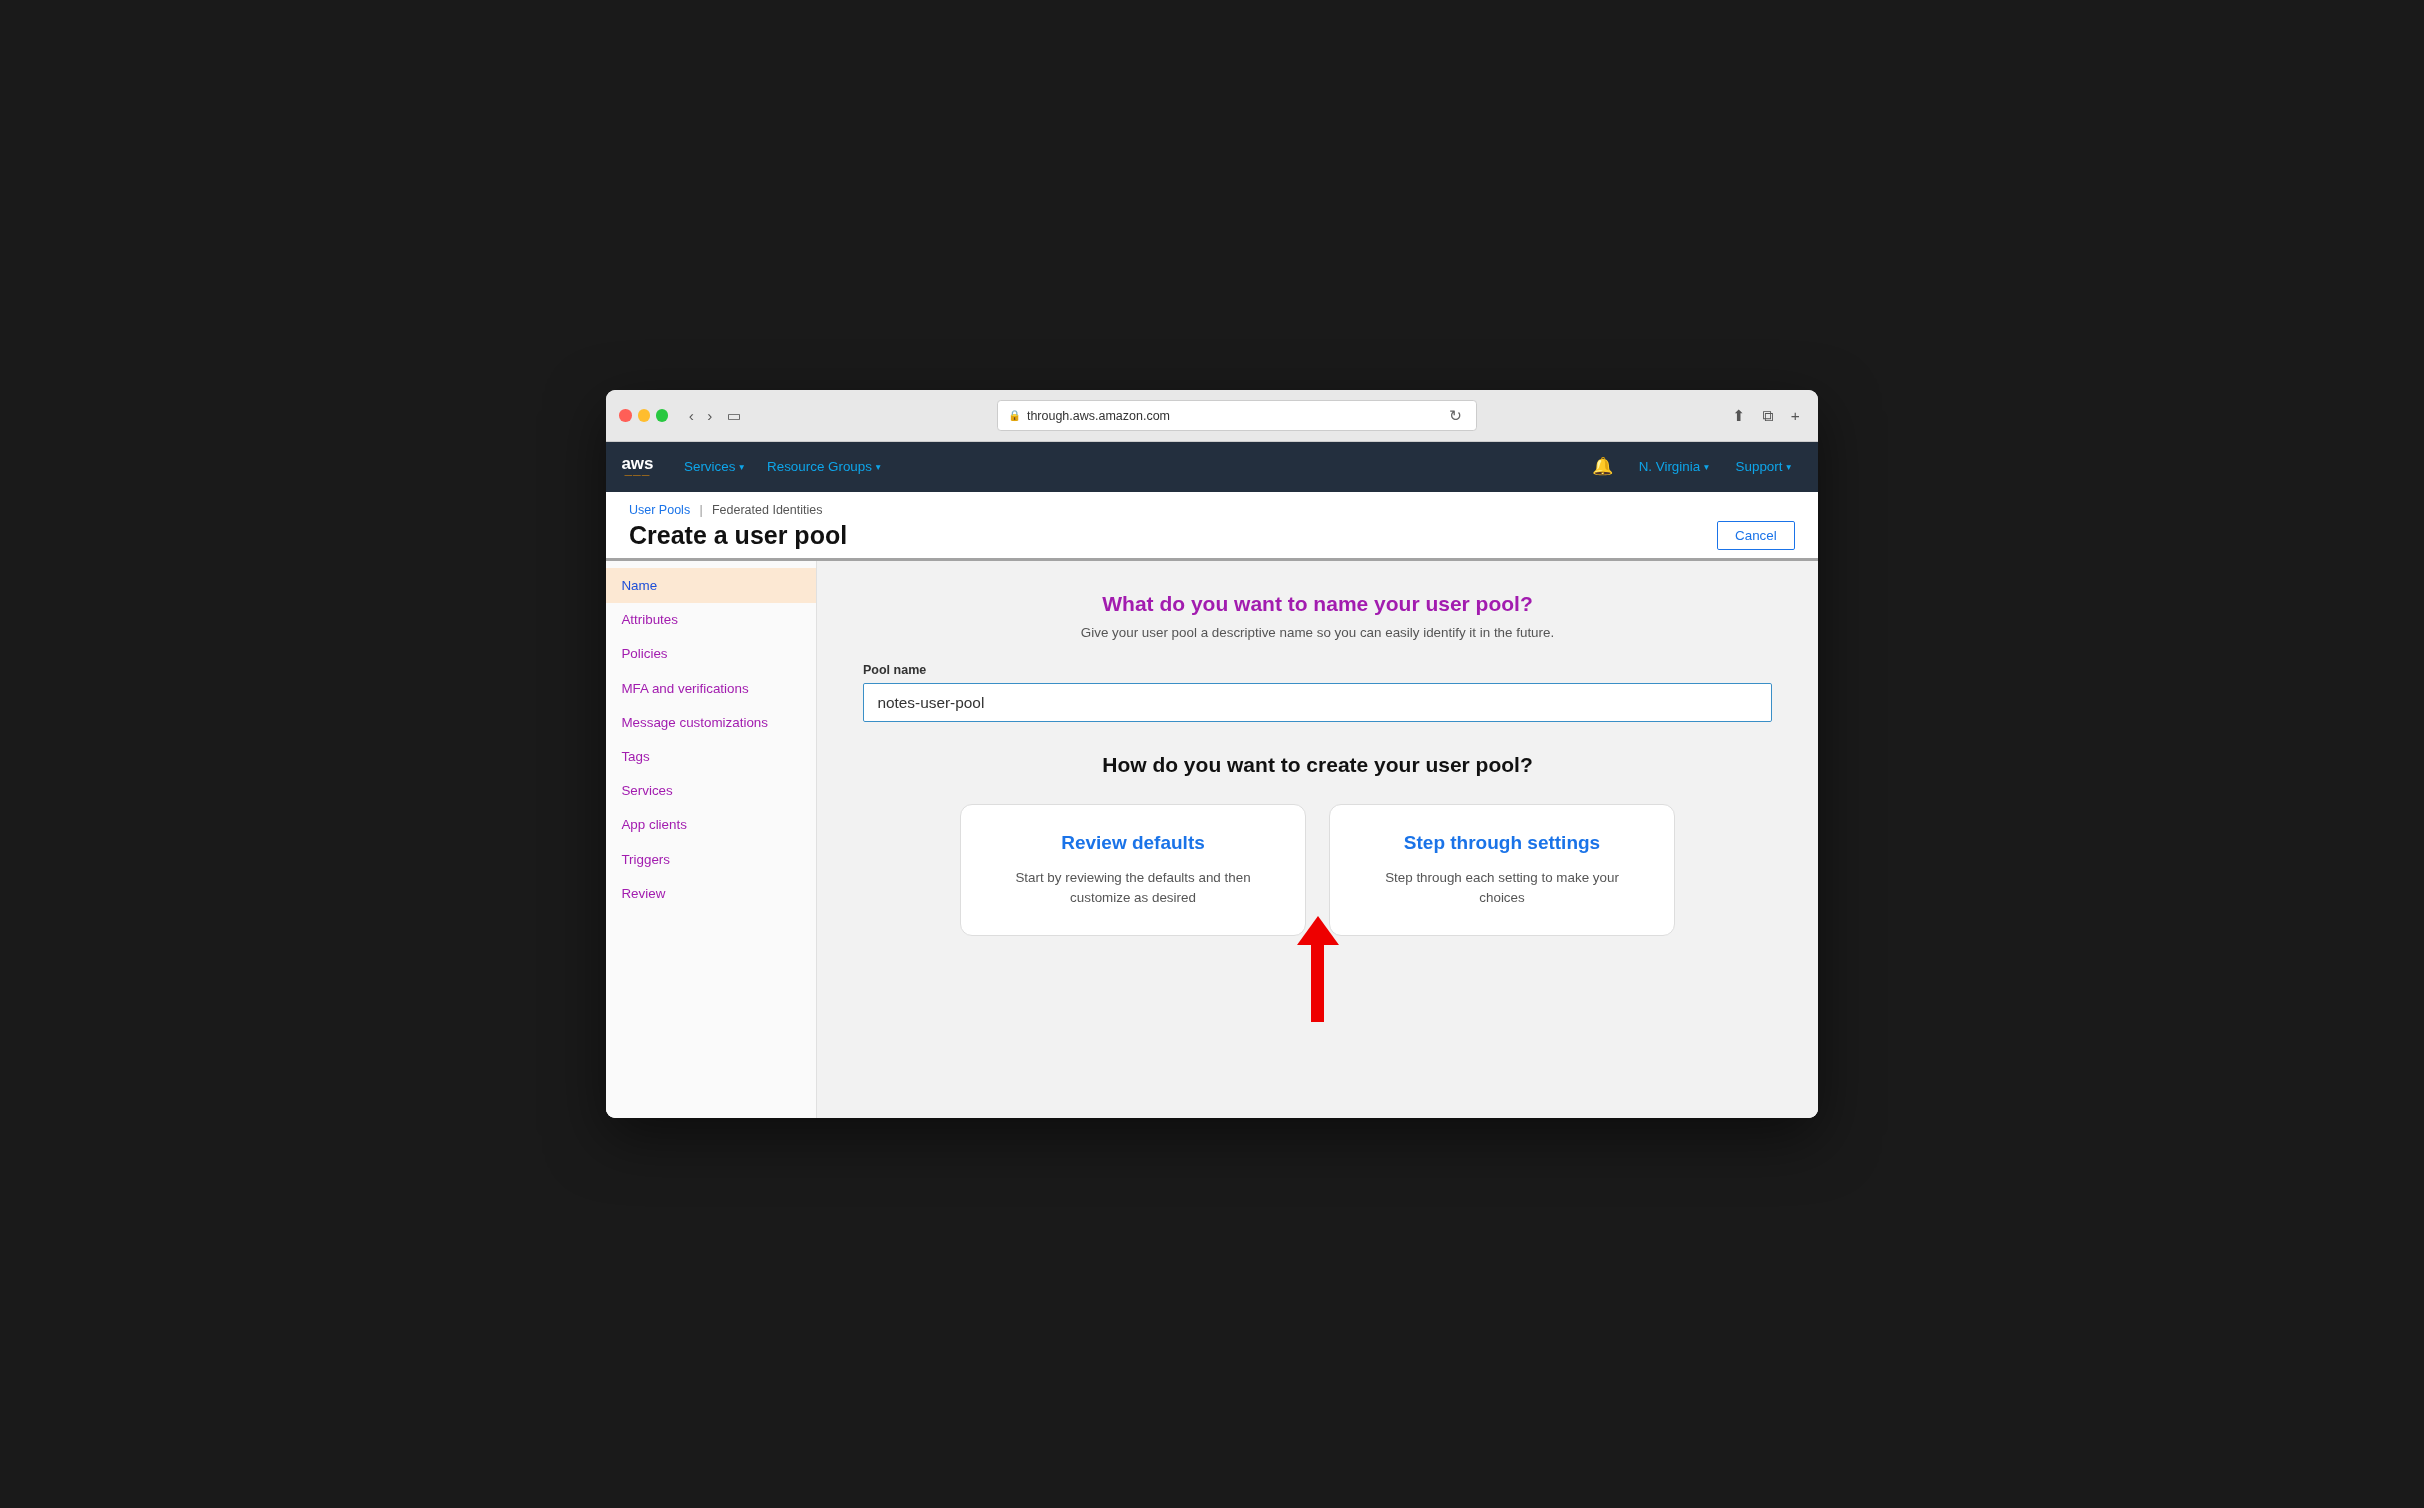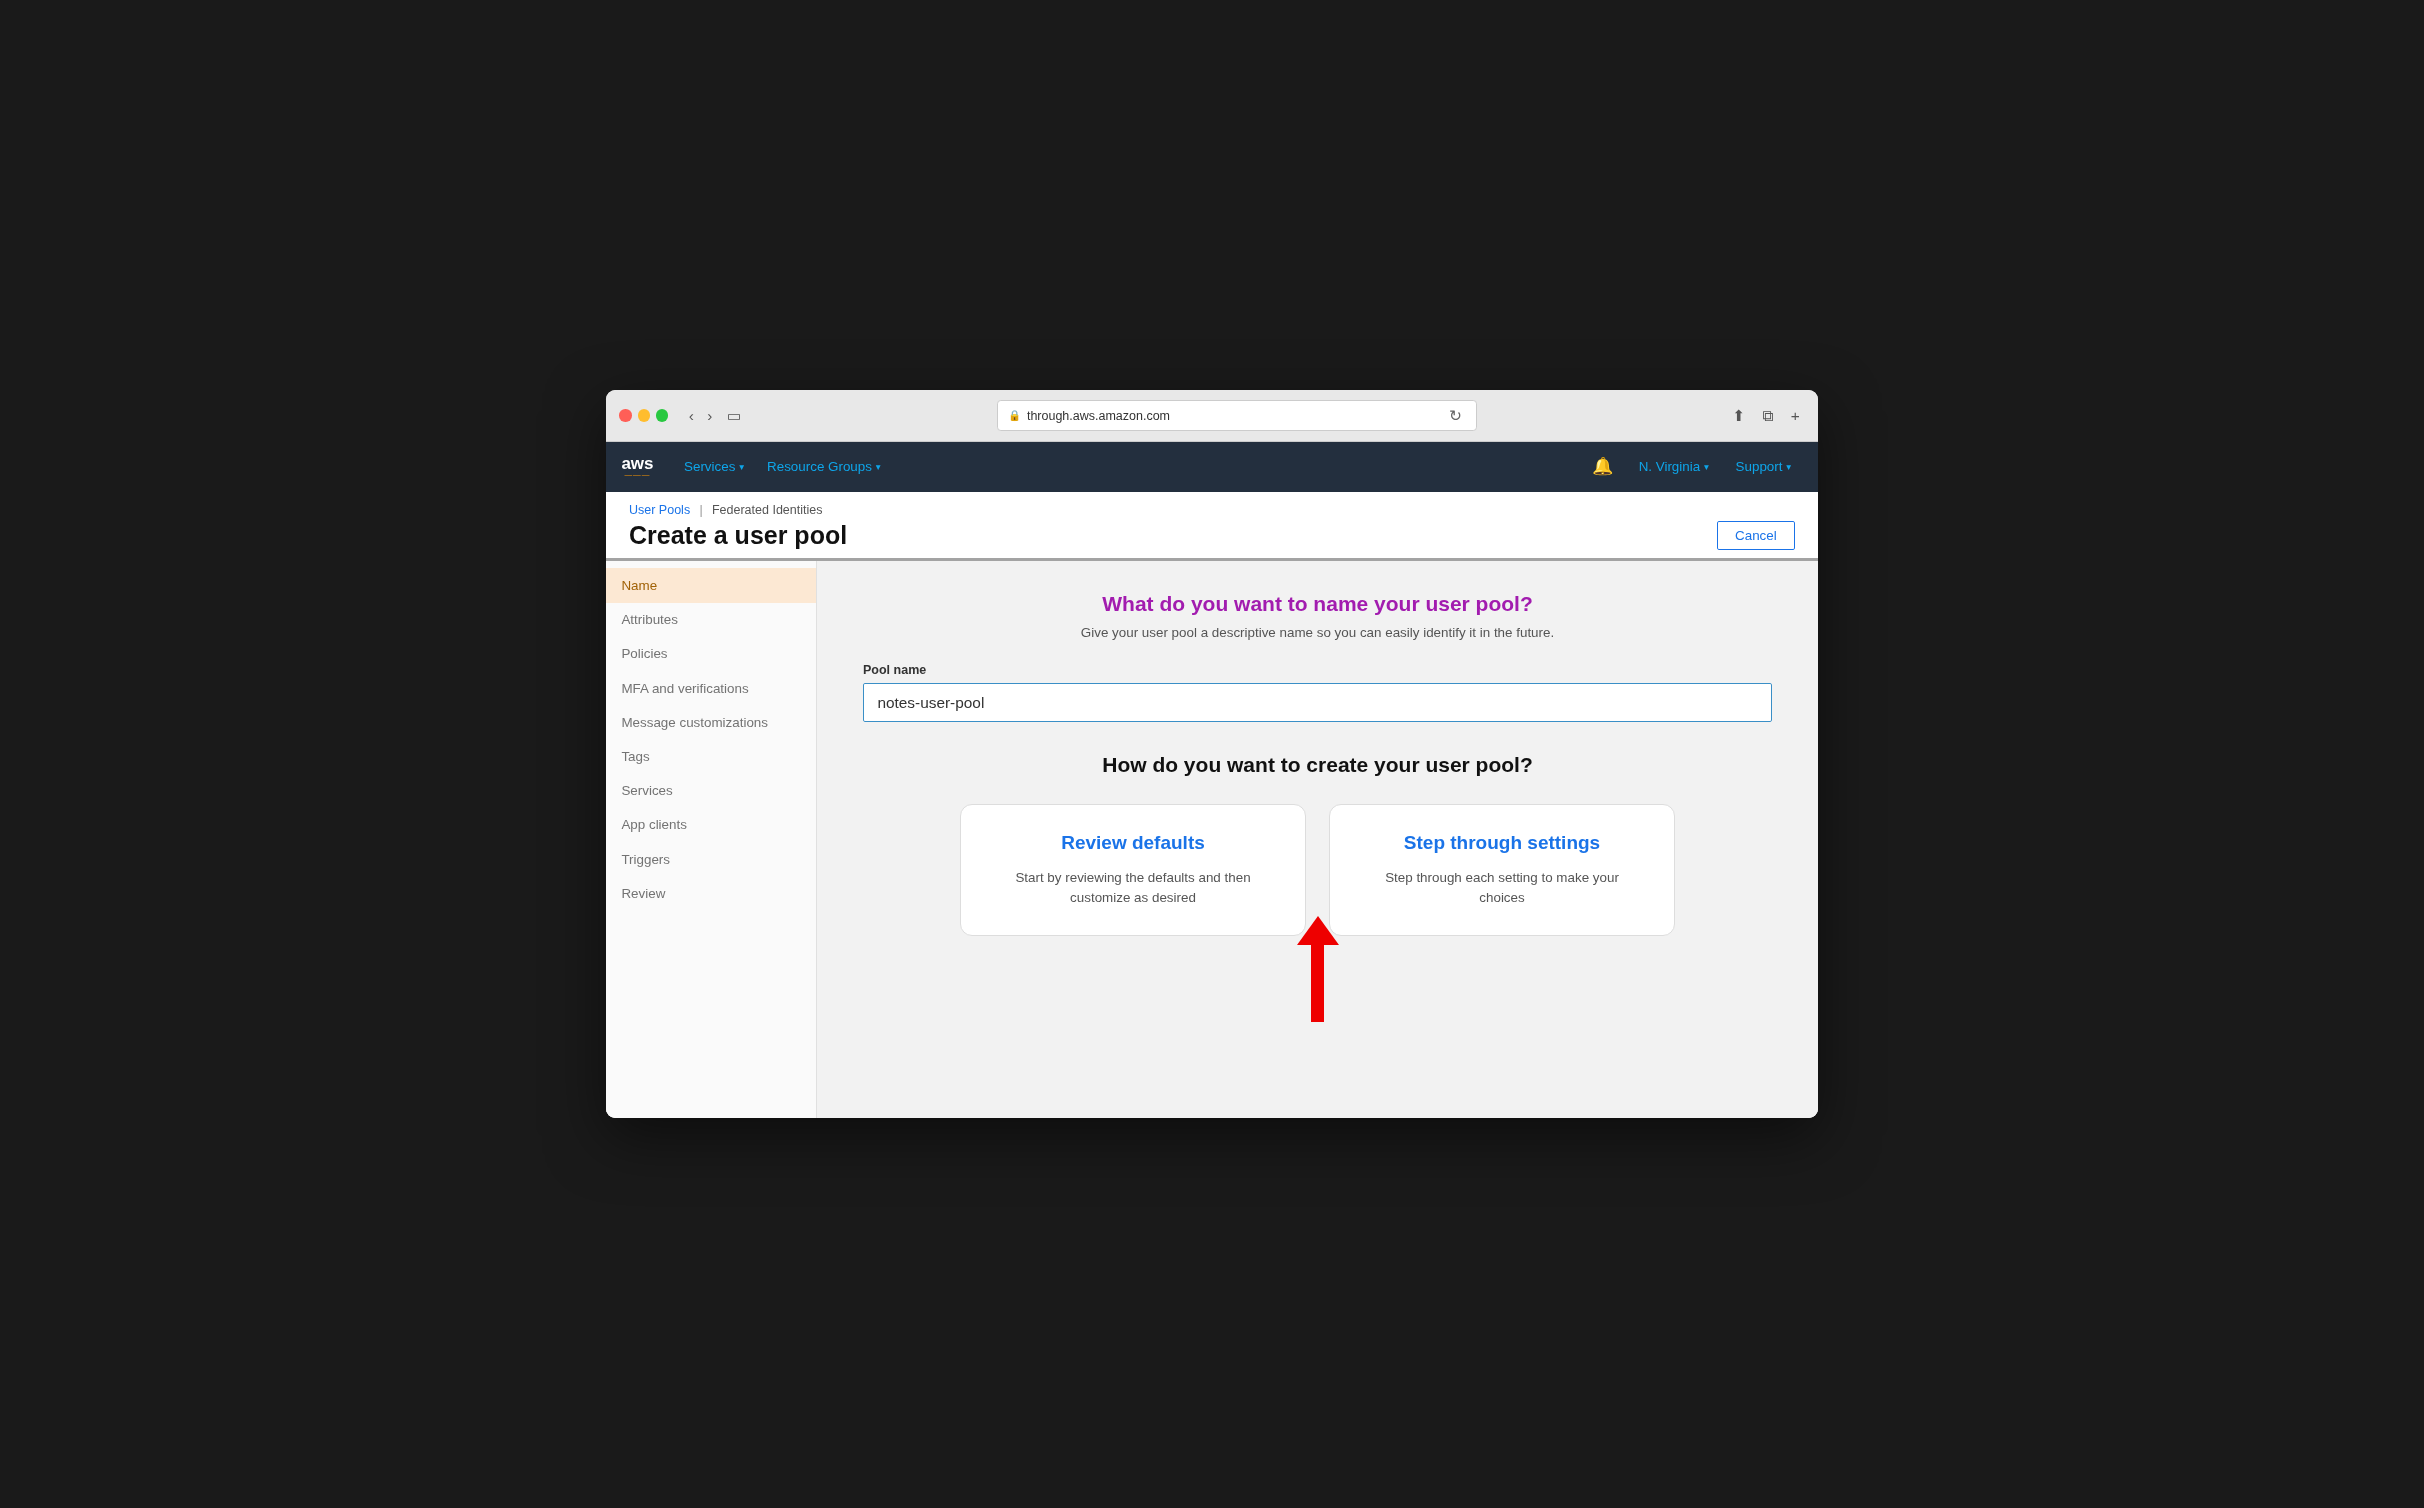--- a/index.html
+++ b/index.html
@@ -192,26 +192,26 @@
     .sidebar {
       width: 211px;
       background: #fafafa;
       border-right: 1px solid #e0e0e0;
       padding-top: 7.7px;
       flex-shrink: 0;
     }
     .sidebar-item {
       padding: 9.6px 15.4px;
       font-size: 13.4px;
-      color: #737373;
+      color: #a21caf;
       cursor: pointer;
     }
     .sidebar-item.active {
       background: #fce8d3;
-      color: #a16207;
+      color: #1d4ed8;
       font-weight: 500;
     }
 
     
     .content {
       flex: 1;
       padding: 31px 46px;
       background: #f2f2f2;
     }
 

